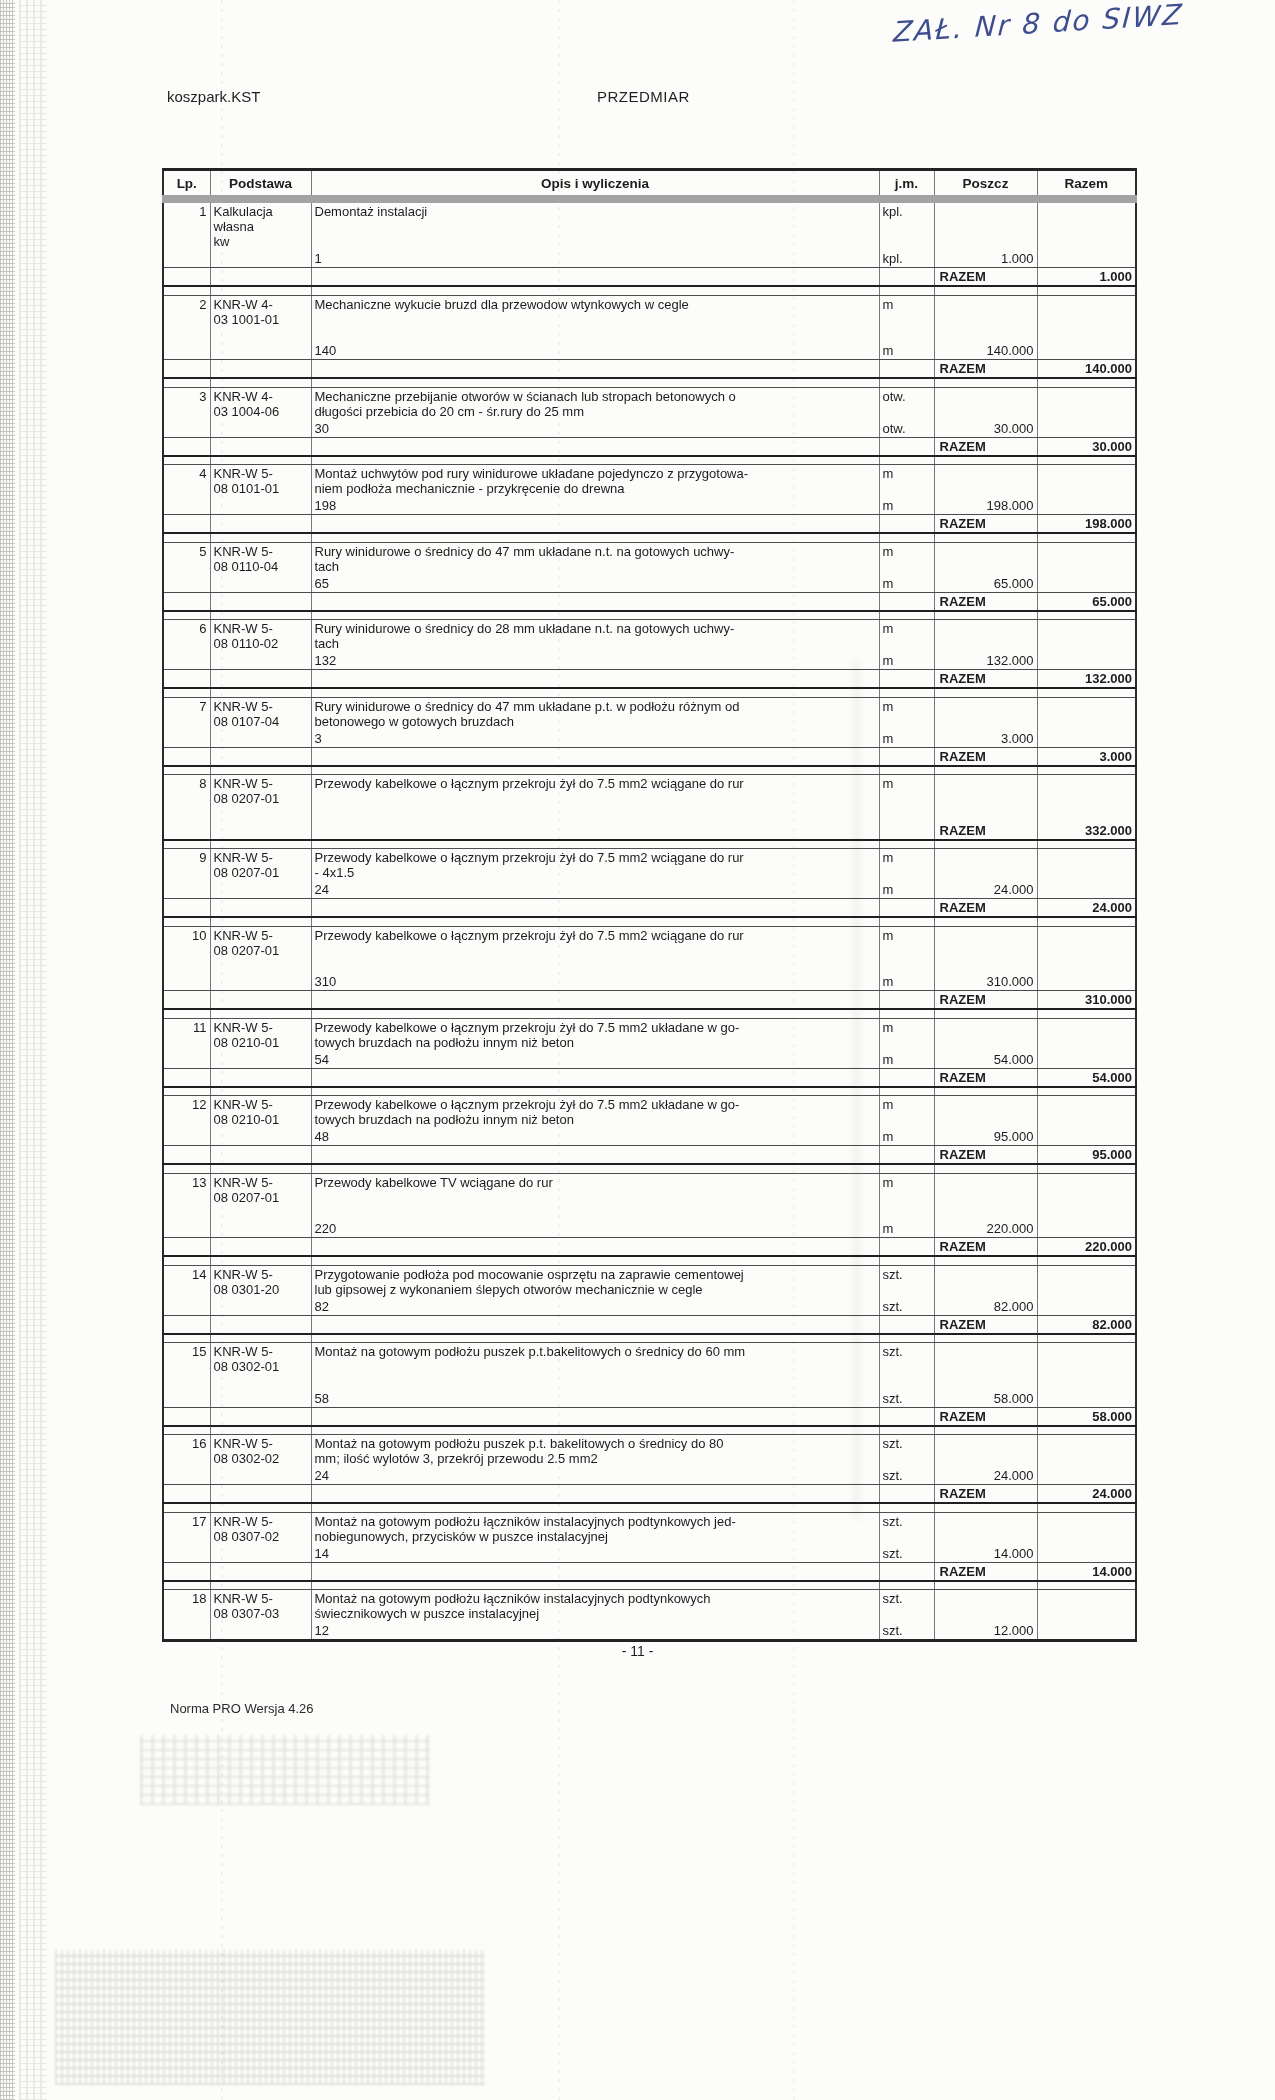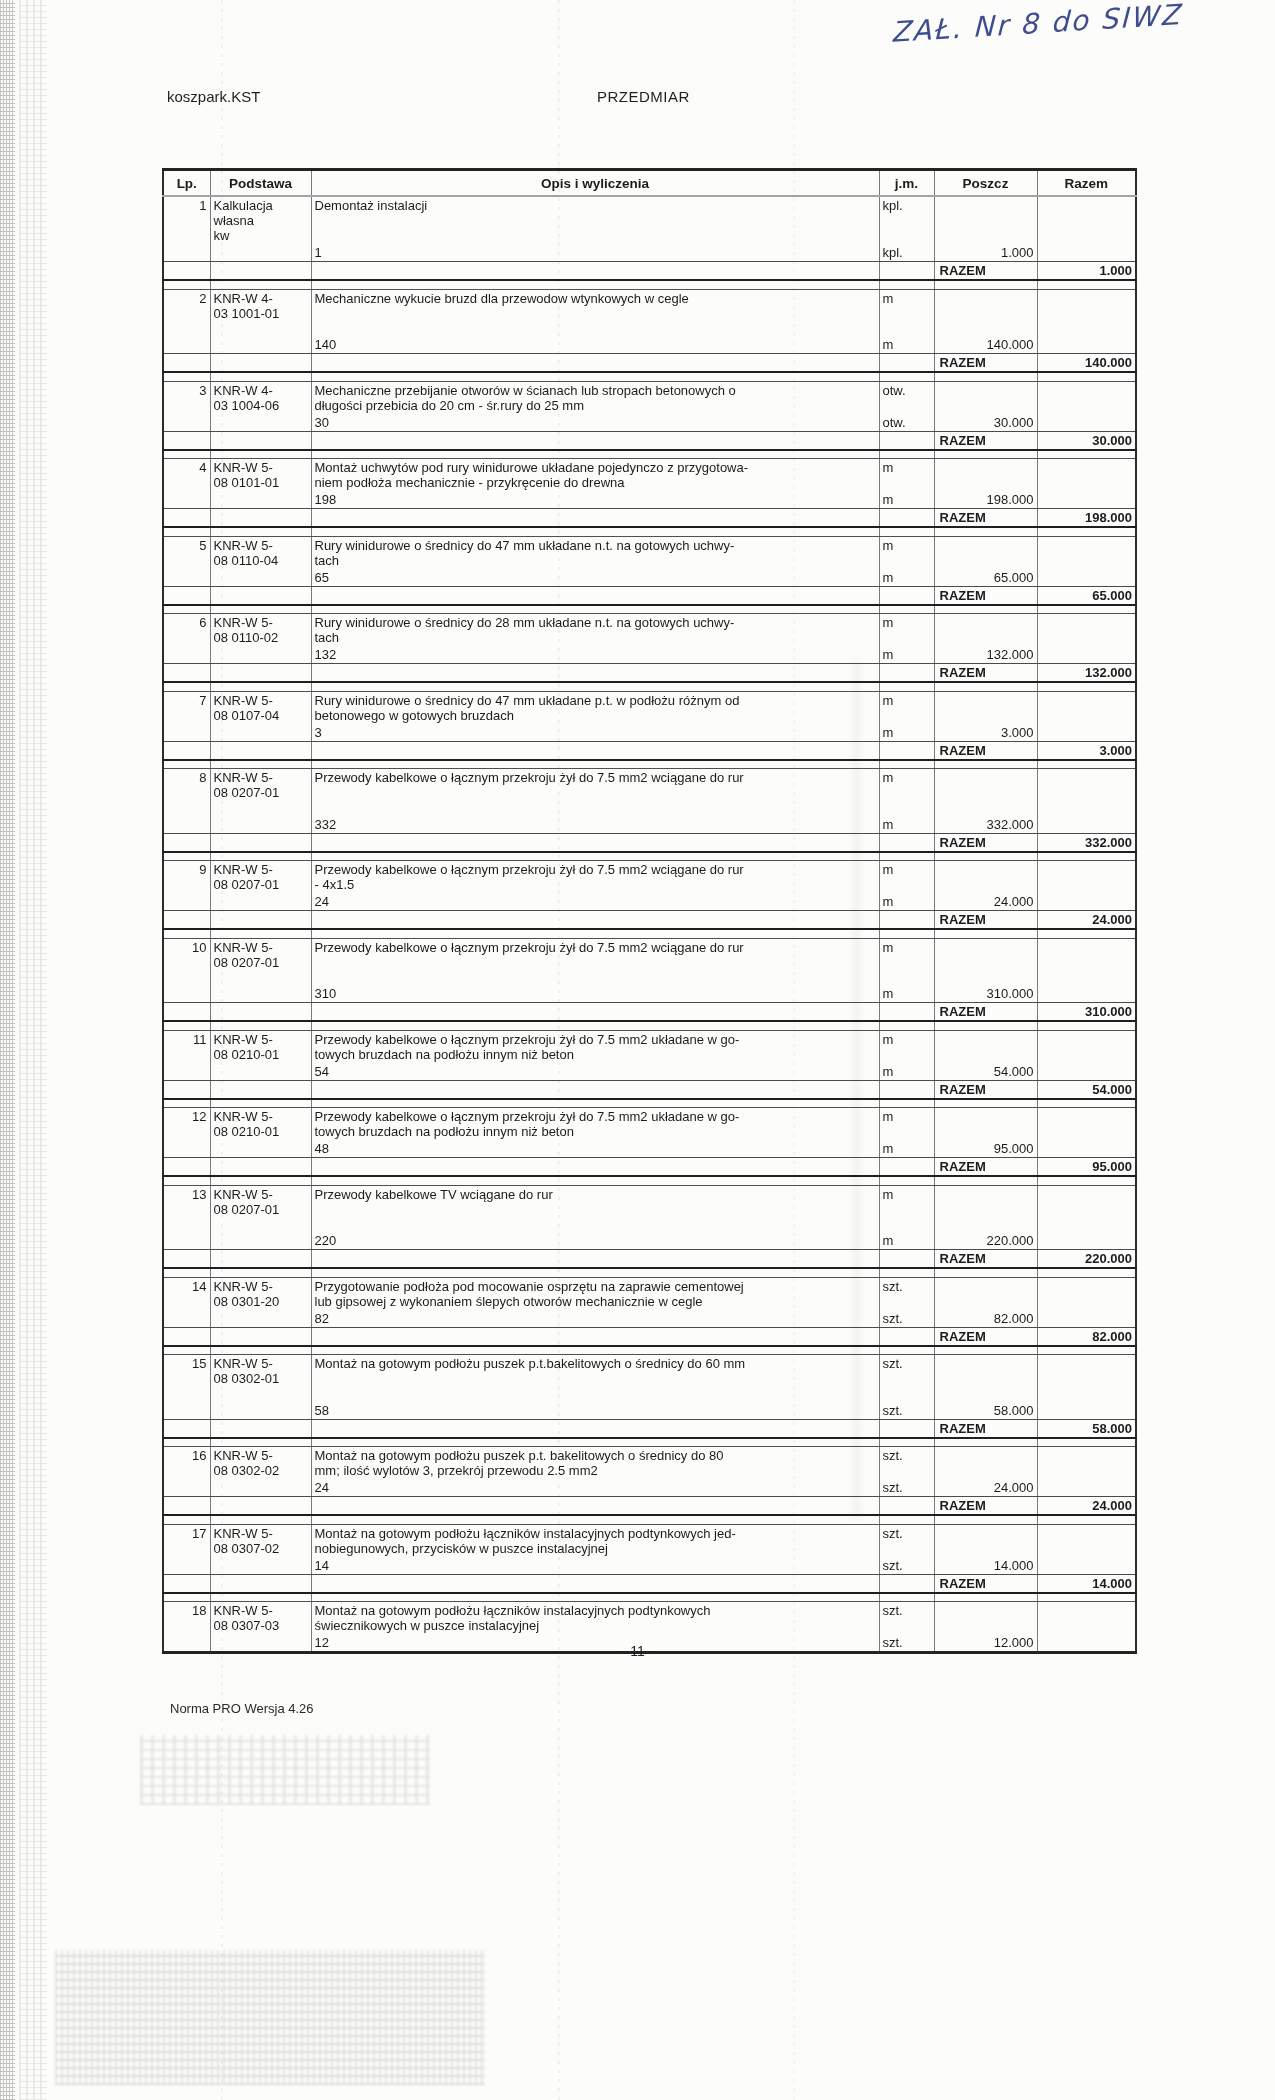--- a/index.html
+++ b/index.html
@@ -52,21 +52,21 @@
     width:973px;border-collapse:collapse;table-layout:fixed;
     font-size:13px;line-height:15px;color:#1c1c1c;
   }
   table.przedmiar{border:2px solid #2b2b2b;border-top:3px solid #232323;border-bottom:3px solid #232323;}
   table.przedmiar td, table.przedmiar th{
     border-left:1px solid #7a7a7a;border-right:1px solid #7a7a7a;
     padding:1px 3px;vertical-align:top;overflow:hidden;
   }
   tr.hdr th{
     font-weight:bold;text-align:center;font-size:13.5px;
-    border-bottom:2px solid #a3a3a3;padding:5px 2px 4px 2px;
+    border-bottom:8px solid #a3a3a3;padding:5px 2px 4px 2px;
   }
   td.c-lp{text-align:right;padding-right:4px;}
   td.c-opis{padding-left:5px;white-space:pre-line;}
   td.c-podst{white-space:pre-line;}
   td.c-poszcz{text-align:right;padding-right:7px;}
   td.c-razem{text-align:right;padding-right:5px;}
   tr.qty td{border-bottom:1px solid #4a4a4a;}
   tr.razem td{
     border-top:none;border-bottom:2.5px solid #1f1f1f;font-weight:bold;
   }
@@ -354,28 +354,20 @@
           </tr>
           <tr class="main" style="height: 47px;">
             <td class="c-lp">8</td>
             <td class="c-podst">KNR-W 5-
 08 0207-01</td>
             <td class="c-opis">Przewody kabelkowe o łącznym przekroju żył do 7.5 mm2 wciągane do rur</td>
             <td class="c-jm">m</td>
             <td class="c-poszcz"></td>
             <td class="c-razem"></td>
           </tr>
-          <tr class="qty" style="height: 16px;">
-            <td class="c-lp"></td>
-            <td class="c-podst"></td>
-            <td class="c-opis">332</td>
-            <td class="c-jm">m</td>
-            <td class="c-poszcz">332.000</td>
-            <td class="c-razem"></td>
-          </tr>
           <tr class="razem" style="height: 17px;">
             <td class="c-lp"></td>
             <td class="c-podst"></td>
             <td class="c-opis"></td>
             <td class="c-jm"></td>
             <td class="c-poszcz">RAZEM</td>
             <td class="c-razem">332.000</td>
           </tr>
           <tr class="gap" style="height: 9px;">
             <td class=""></td>

